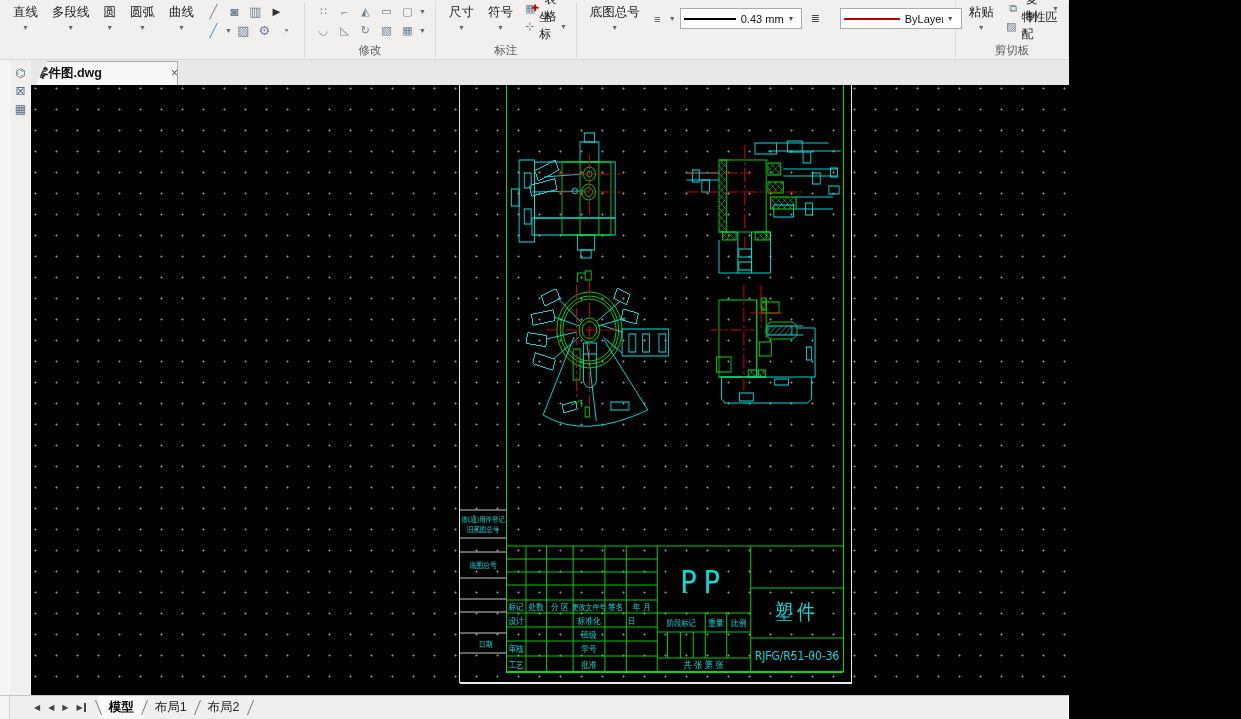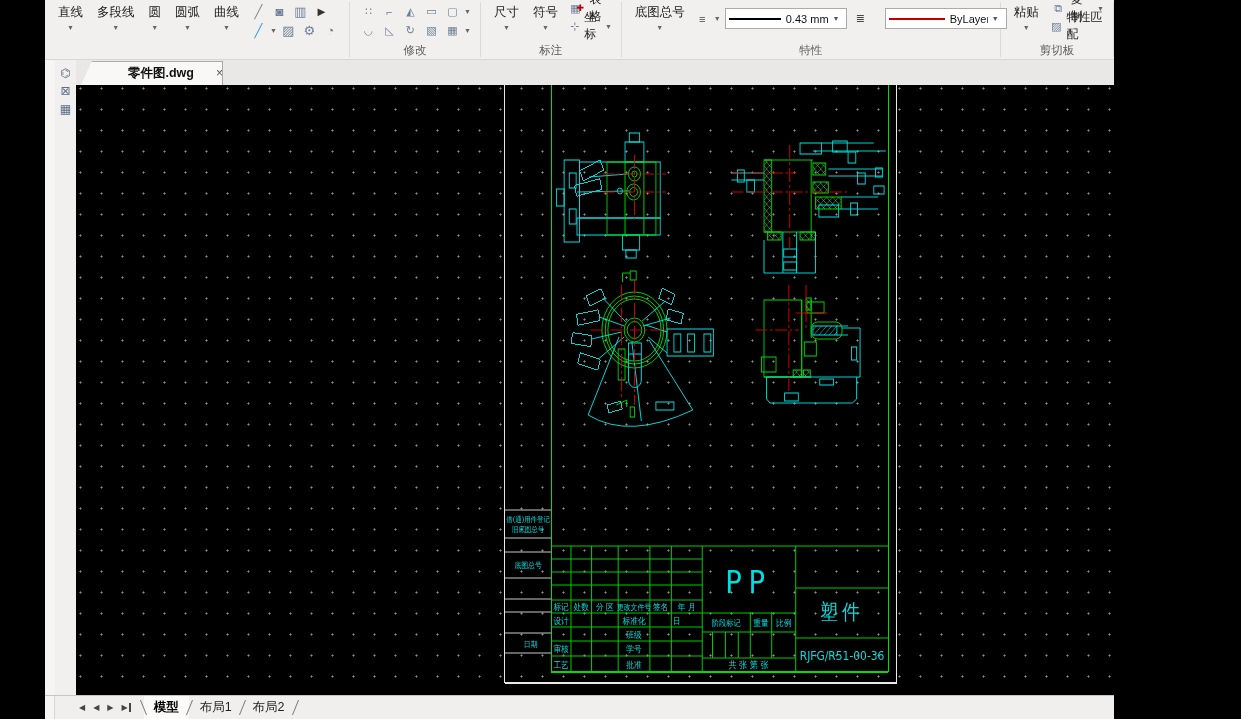--- a/index.html
+++ b/index.html
@@ -1,18 +1,18 @@
 <!DOCTYPE html>
 <html><head>
 <meta charset="utf-8">
 <style>
   * { box-sizing: border-box; margin: 0; padding: 0; }
   html,body { width:1241px; height:719px; overflow:hidden;
     font-family:"Liberation Sans","DejaVu Sans",sans-serif; background:#000; }
-  .app { width:1069px; height:719px; display:flex; flex-direction:column;margin-left:45px; }
+  .app { width:1069px; height:719px; display:flex; flex-direction:column; }
 
   
   .ribbon { height:60px; background:#f1f0ef; border-bottom:1px solid #d8d7d5;
     display:flex; align-items:stretch; flex:0 0 auto; }
   .rgroup { position:relative; display:flex; align-items:flex-start; padding:2px 6px 14px 6px; }
   .rlabel { position:absolute; bottom:1px; left:0; right:0; text-align:center;
     font-size:11.5px; color:#5c5c5c; }
   .rsep { width:1px; background:#dbdad8; margin:2px 0; flex:0 0 auto; }
   .bigbtn { display:flex; flex-direction:column; align-items:center; padding:2px 7px;
     cursor:default; }
@@ -37,21 +37,21 @@
   
   .mainrow { flex:1 1 auto; display:flex; min-height:0; }
   .leftrail { width:31px; background:#f1f0ef; display:flex; flex-direction:column;
     align-items:center; padding-top:5px; gap:2px; flex:0 0 auto; border-left:10px solid #f6f5f4;}
   .railico { width:19px; height:16px; display:flex; align-items:center; justify-content:center;
     font-size:12px; color:#5d6e85; }
   .rightcol { flex:1 1 auto; display:flex; flex-direction:column; min-width:0; }
   .tabbar { height:25px; background:#e9e8e6; display:flex; align-items:flex-end; flex:0 0 auto; }
   .doctab { margin-left:5px; height:24px; width:142px; background:#f9f8f6;
     clip-path:polygon(11px 0, 100% 0, 100% 100%, 0 100%);
-    display:flex; align-items:center; justify-content:flex-end; gap:22px;
+    display:flex; align-items:center; justify-content:space-between; gap:22px;
     font-size:12.5px; font-weight:bold; color:#111;
     box-shadow:inset 0 1px 0 #aaa, inset -1px 0 0 #aaa; }
   .doctab .x { font-weight:normal; color:#555; font-size:12px; }
   .canvas { flex:1 1 auto; position:relative; background-color:#000;
     background-image:radial-gradient(circle, #8b8b8b 0.8px, transparent 1.3px);
     background-size:21px 21px; background-position:15px 14px; min-height:0; }
   .canvas svg { position:absolute; inset:0; }
 
   
   .statusbar { height:24px; background:#f0efee; border-top:1px solid #c6c5c3;
@@ -177,21 +177,20 @@
           <span class="val">0.43 mm</span>
           <span class="a">▼</span>
         </div>
         <span class="ico small" style="color:#444">≣</span>
         <div class="combo" style="width:122px; margin-left:14px">
           <span class="rline"></span>
           <span class="val" style="max-width:38px">ByLayer</span>
           <span class="a">▼</span>
         </div>
       </div>
-      <div class="rlabel">特性</div>
     </div>
 
     <div class="rsep"></div>
 
     <div class="rgroup" style="width:132px">
       <div class="bigbtn">
         <span class="t">粘贴</span>
           <span class="a">▼</span>
         </div>
       <div class="iconcol" style="margin-top:-3px">

